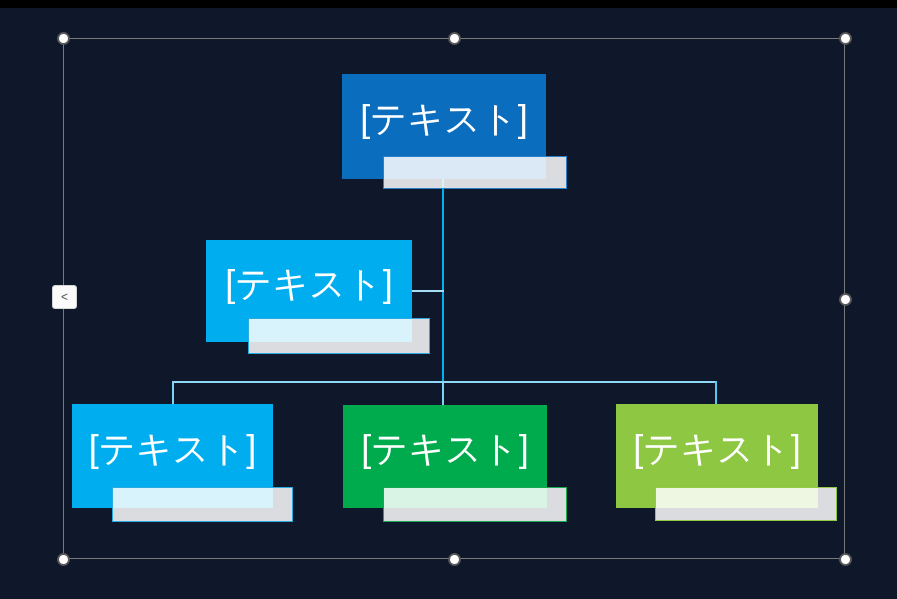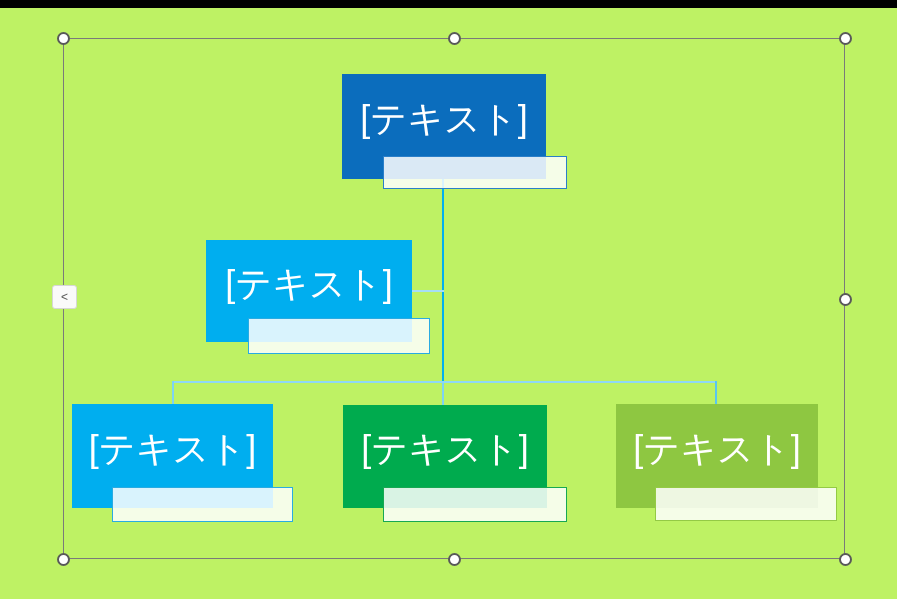--- a/index.html
+++ b/index.html
@@ -1,18 +1,18 @@
 <!DOCTYPE html>
 <html><head>
 <meta charset="utf-8">
 <style>
   html,body { margin:0; padding:0; background:#ffffff; }
   .canvas {
     position:relative; width:897px; height:599px; overflow:hidden;
-    background:#bef264; font-family:"Liberation Sans", sans-serif;
+    background:#0f172a; font-family:"Liberation Sans", sans-serif;
   }
   .top-edge { position:absolute; left:0; top:0; width:897px; height:8px; }
 
   
   .sel-frame {
     position:absolute; left:63px; top:38px; width:782px; height:521px;
     border:1px solid #7a7a7a; z-index:4; background:transparent; box-sizing:border-box;
   }
   .handle {
     position:absolute; width:9px; height:9px; border-radius:50%;

